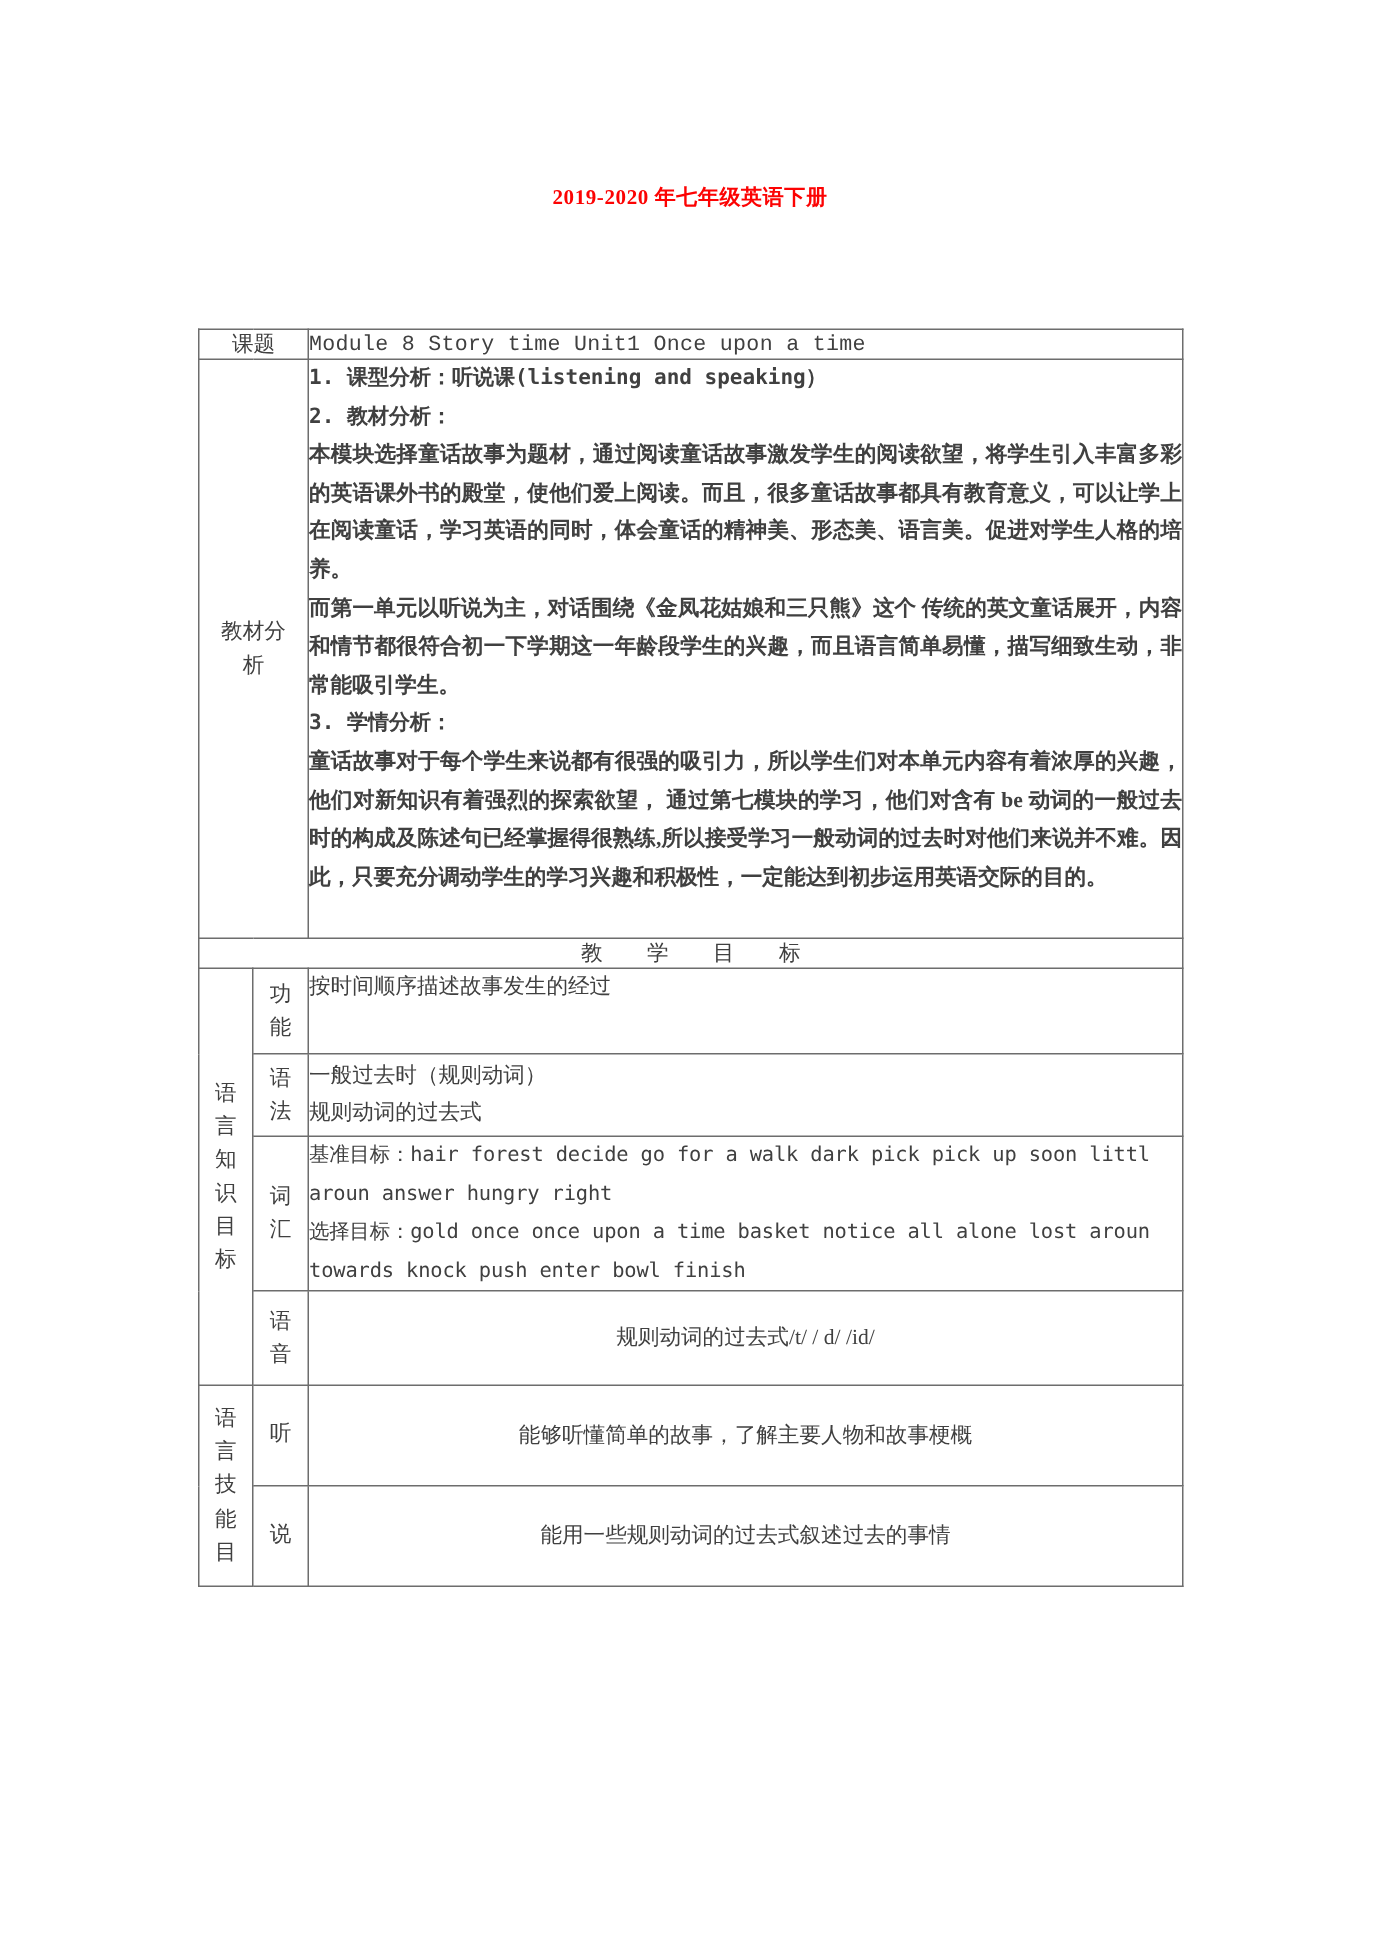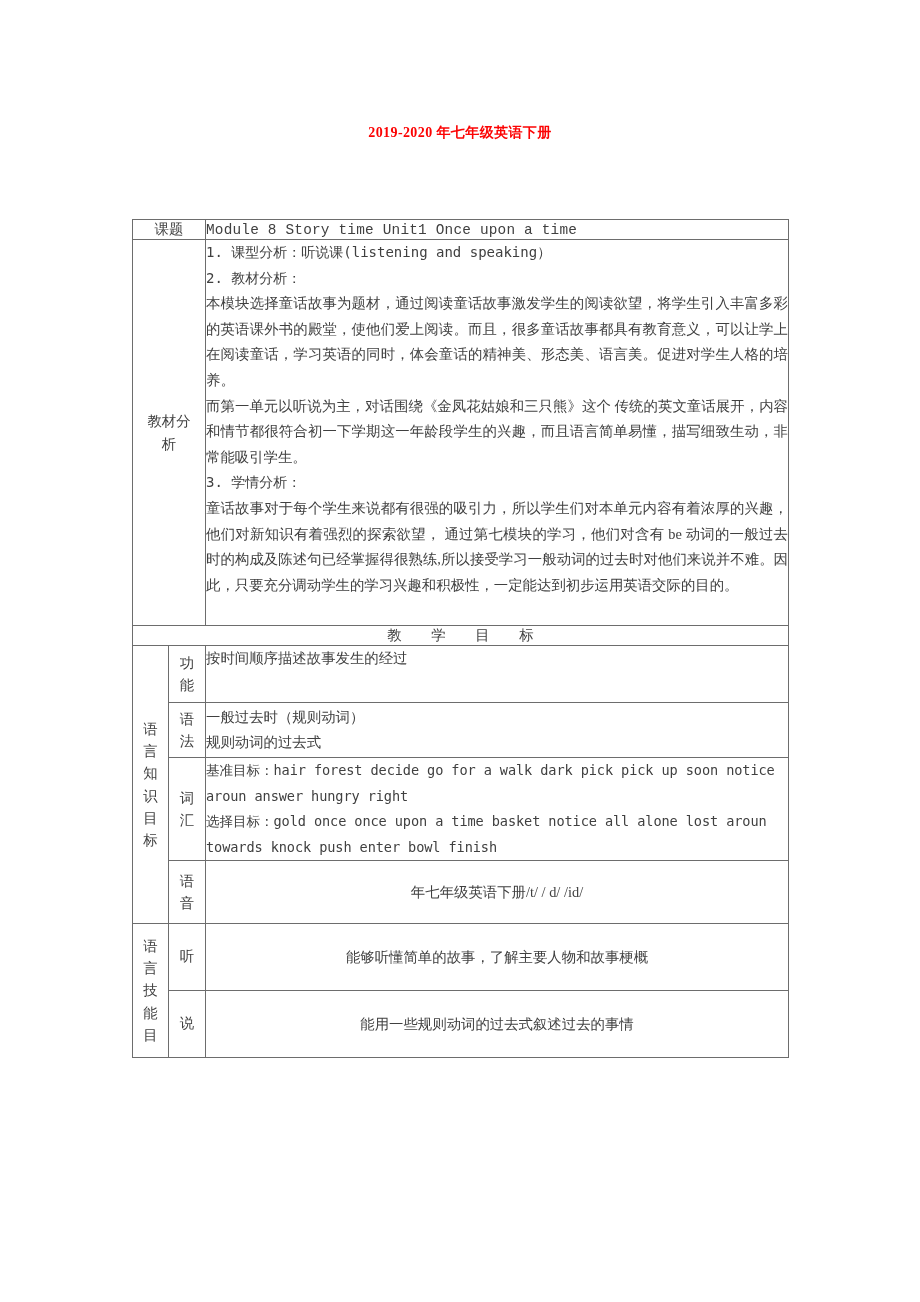--- a/index.html
+++ b/index.html
@@ -101,20 +101,21 @@
     padding: 14px 10px 14px 12px;
     white-space: nowrap;
   }
 
   
   .analysis-body {
     padding: 8px 10px 10px 12px;
     line-height: 25.6px;
     font-size: 14.6px;
     text-align: justify;
+    font-weight: bold;
   }
   .analysis-body p {
     margin: 0;
   }
   .num-lead {
     font-family: "DejaVu Sans Mono", "Liberation Mono", monospace;
     font-size: 14px;
   }
 
   
@@ -222,34 +223,34 @@
           <div>规则动词的过去式</div>
         </td>
       </tr>
 
       <tr>
         <td class="vlabel" style="height:102px">
           <span>词</span>
           <span>汇</span>
         </td>
         <td class="vocab-cell">
-          <div class="vocab-en">基准目标：hair forest decide go for a walk dark pick pick up soon notice</div>
+          <div class="vocab-en">基准目标：hair forest decide go for a walk dark pick pick up soon littl</div>
           <div class="vocab-en">aroun answer hungry right</div>
           <div class="vocab-en">选择目标：gold once once upon a time basket notice all alone lost aroun</div>
           <div class="vocab-en">towards knock push enter bowl finish</div>
         </td>
       </tr>
 
       <tr>
         <td class="vlabel" style="height:62px">
           <span>语</span>
           <span>音</span>
         </td>
         <td class="goal-text-center">
-          <div>年七年级英语下册/t/ / d/ /id/</div>
+          <div>规则动词的过去式/t/ / d/ /id/</div>
         </td>
       </tr>
 
       <tr>
         <td class="vlabel" rowspan="2">
           <span>语</span>
           <span>言</span>
           <span>技</span>
           <span>能</span>
           <span>目</span>

